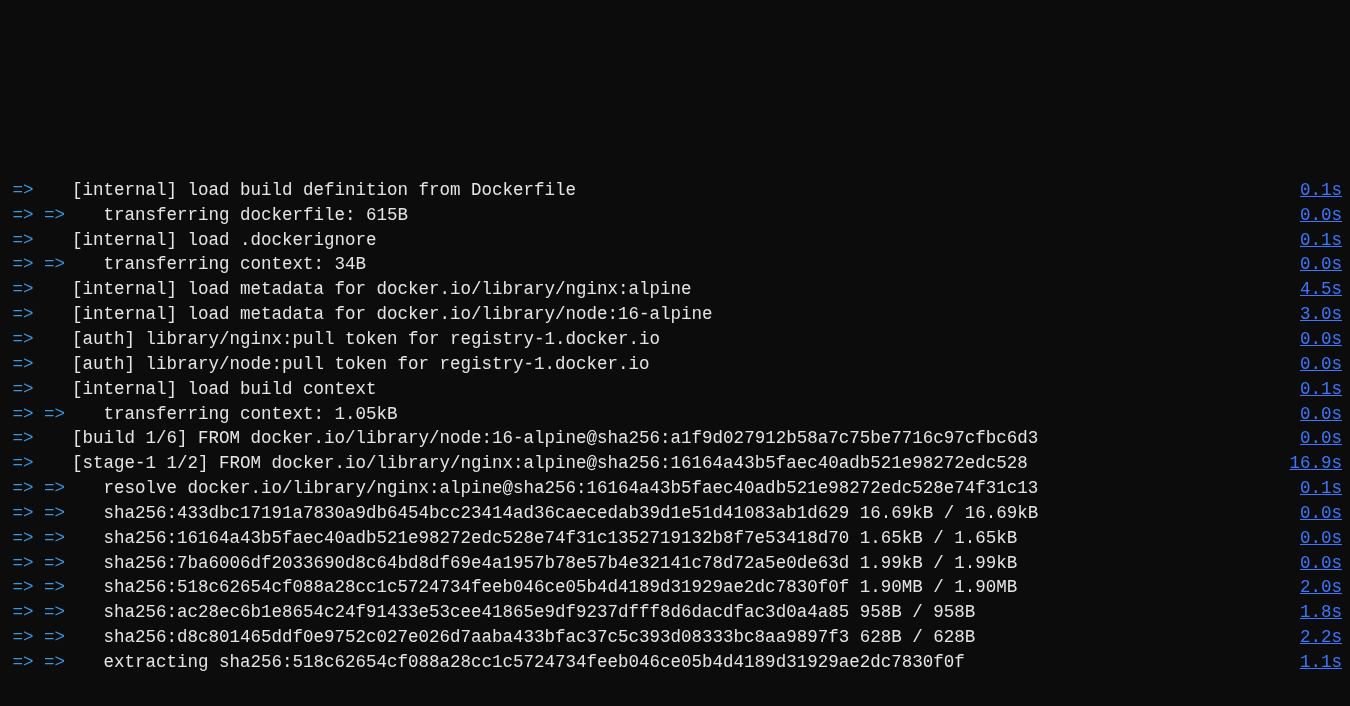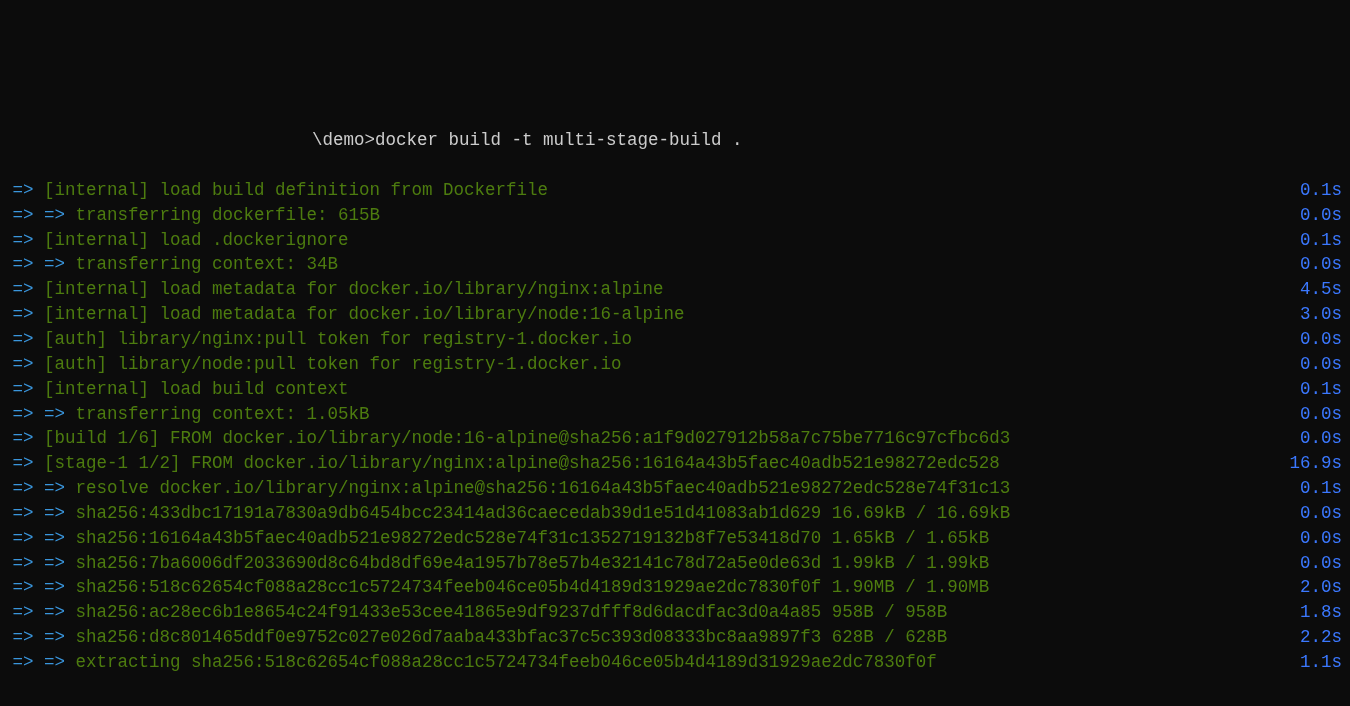--- a/index.html
+++ b/index.html
@@ -21,41 +21,43 @@
       display: flex;
       width: 100%;
     }
     .line-text {
       flex: 0 0 auto;
     }
     .line-time {
       margin-left: auto;
       padding-right: 6px;
       color: #3b78ff;
+      text-decoration: underline;
     }
     .white {
       color: #cccccc;
     }
     .blue {
-      color: #4d7c0f;
+      color: #e5e5e5;
+      margin-left: 28px;
     }
     .cyan {
       color: #3a96dd;
     }
     .redacted {
       display: inline-block;
       width: 310px;
       height: 1em;
       vertical-align: text-bottom;
     }
   </style>
 </head>
 <body>
 
 
 
 <div>
-<div class="line"><span class="line-text white"><span class="redacted"></span><span>\demo&gt;docker build -t multi-stage-build .</span></span></div>
+<div class="line"><span class="line-text white"><span class="redacted"></span></span></div>
 <div id="lines-container"><div class="line"><span class="line-text"><span class="cyan"> =&gt; </span><span class="blue">[internal] load build definition from Dockerfile</span></span><span class="line-time">0.1s</span></div><div class="line"><span class="line-text"><span class="cyan"> =&gt; =&gt; </span><span class="blue">transferring dockerfile: 615B</span></span><span class="line-time">0.0s</span></div><div class="line"><span class="line-text"><span class="cyan"> =&gt; </span><span class="blue">[internal] load .dockerignore</span></span><span class="line-time">0.1s</span></div><div class="line"><span class="line-text"><span class="cyan"> =&gt; =&gt; </span><span class="blue">transferring context: 34B</span></span><span class="line-time">0.0s</span></div><div class="line"><span class="line-text"><span class="cyan"> =&gt; </span><span class="blue">[internal] load metadata for docker.io/library/nginx:alpine</span></span><span class="line-time">4.5s</span></div><div class="line"><span class="line-text"><span class="cyan"> =&gt; </span><span class="blue">[internal] load metadata for docker.io/library/node:16-alpine</span></span><span class="line-time">3.0s</span></div><div class="line"><span class="line-text"><span class="cyan"> =&gt; </span><span class="blue">[auth] library/nginx:pull token for registry-1.docker.io</span></span><span class="line-time">0.0s</span></div><div class="line"><span class="line-text"><span class="cyan"> =&gt; </span><span class="blue">[auth] library/node:pull token for registry-1.docker.io</span></span><span class="line-time">0.0s</span></div><div class="line"><span class="line-text"><span class="cyan"> =&gt; </span><span class="blue">[internal] load build context</span></span><span class="line-time">0.1s</span></div><div class="line"><span class="line-text"><span class="cyan"> =&gt; =&gt; </span><span class="blue">transferring context: 1.05kB</span></span><span class="line-time">0.0s</span></div><div class="line"><span class="line-text"><span class="cyan"> =&gt; </span><span class="blue">[build 1/6] FROM docker.io/library/node:16-alpine@sha256:a1f9d027912b58a7c75be7716c97cfbc6d3</span></span><span class="line-time">0.0s</span></div><div class="line"><span class="line-text"><span class="cyan"> =&gt; </span><span class="blue">[stage-1 1/2] FROM docker.io/library/nginx:alpine@sha256:16164a43b5faec40adb521e98272edc528</span></span><span class="line-time">16.9s</span></div><div class="line"><span class="line-text"><span class="cyan"> =&gt; =&gt; </span><span class="blue">resolve docker.io/library/nginx:alpine@sha256:16164a43b5faec40adb521e98272edc528e74f31c13</span></span><span class="line-time">0.1s</span></div><div class="line"><span class="line-text"><span class="cyan"> =&gt; =&gt; </span><span class="blue">sha256:433dbc17191a7830a9db6454bcc23414ad36caecedab39d1e51d41083ab1d629 16.69kB / 16.69kB</span></span><span class="line-time">0.0s</span></div><div class="line"><span class="line-text"><span class="cyan"> =&gt; =&gt; </span><span class="blue">sha256:16164a43b5faec40adb521e98272edc528e74f31c1352719132b8f7e53418d70 1.65kB / 1.65kB</span></span><span class="line-time">0.0s</span></div><div class="line"><span class="line-text"><span class="cyan"> =&gt; =&gt; </span><span class="blue">sha256:7ba6006df2033690d8c64bd8df69e4a1957b78e57b4e32141c78d72a5e0de63d 1.99kB / 1.99kB</span></span><span class="line-time">0.0s</span></div><div class="line"><span class="line-text"><span class="cyan"> =&gt; =&gt; </span><span class="blue">sha256:518c62654cf088a28cc1c5724734feeb046ce05b4d4189d31929ae2dc7830f0f 1.90MB / 1.90MB</span></span><span class="line-time">2.0s</span></div><div class="line"><span class="line-text"><span class="cyan"> =&gt; =&gt; </span><span class="blue">sha256:ac28ec6b1e8654c24f91433e53cee41865e9df9237dfff8d6dacdfac3d0a4a85 958B / 958B</span></span><span class="line-time">1.8s</span></div><div class="line"><span class="line-text"><span class="cyan"> =&gt; =&gt; </span><span class="blue">sha256:d8c801465ddf0e9752c027e026d7aaba433bfac37c5c393d08333bc8aa9897f3 628B / 628B</span></span><span class="line-time">2.2s</span></div><div class="line"><span class="line-text"><span class="cyan"> =&gt; =&gt; </span><span class="blue">extracting sha256:518c62654cf088a28cc1c5724734feeb046ce05b4d4189d31929ae2dc7830f0f</span></span><span class="line-time">1.1s</span></div></div>
 </div>
 
 
 
 
 </body></html>

